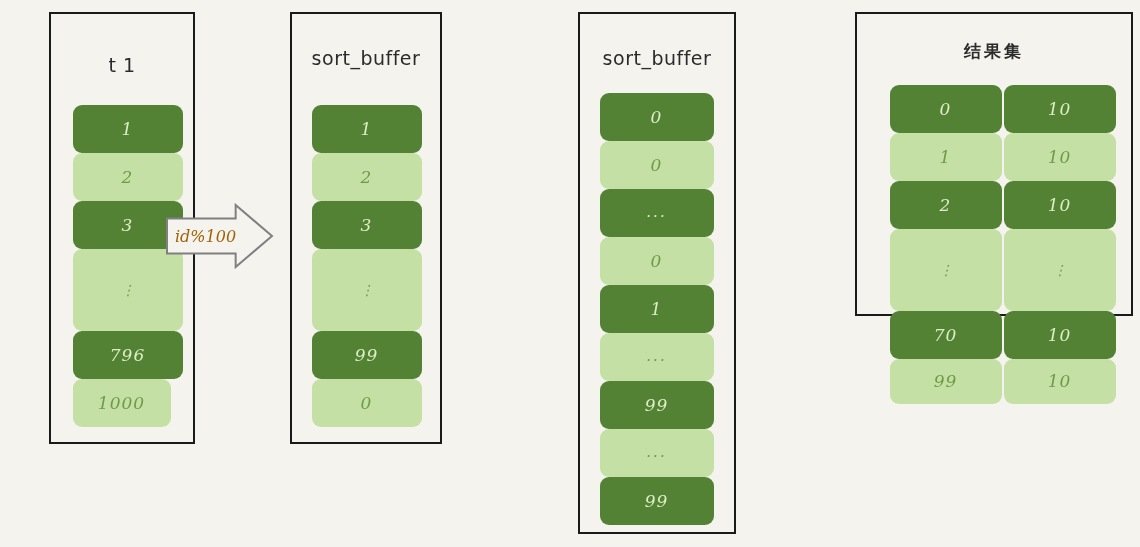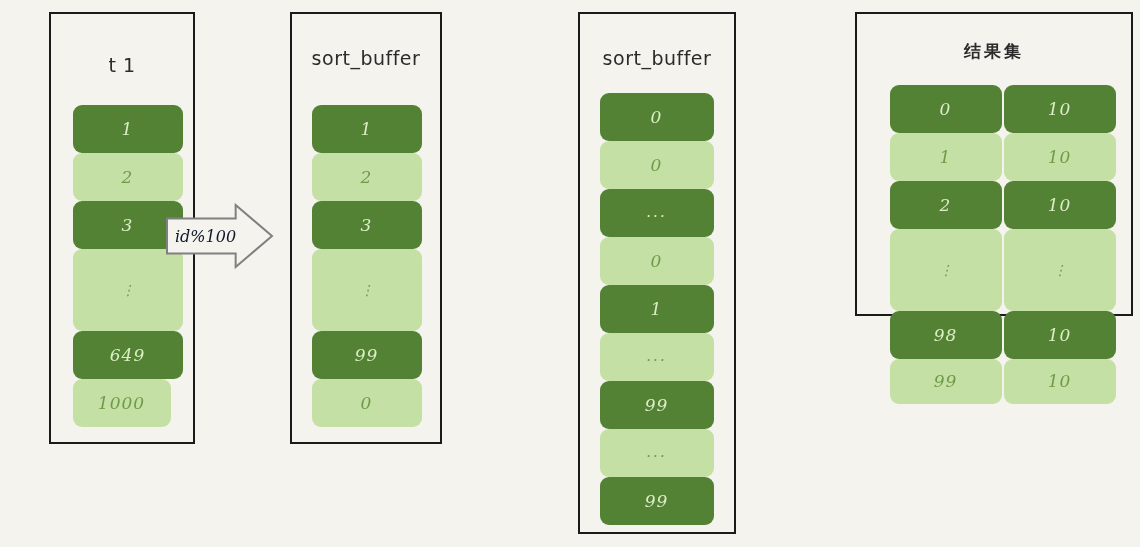--- a/index.html
+++ b/index.html
@@ -70,21 +70,21 @@
   .arrow svg{display:block;}
   .arrow-label{
     position:absolute;
     top:0;left:0;
     width:100%;height:100%;
     display:flex;
     align-items:center;
     justify-content:flex-start;
     box-sizing:border-box;
     padding-left:9px;
-    color:#0f172a;
+    color:#a16207;
     font-size:16px;
     font-style:italic;
     font-family:"DejaVu Serif","Liberation Serif",serif;
     white-space:nowrap;
     pointer-events:none;
   }
 </style>
 </head>
 <body>
 
@@ -97,21 +97,21 @@
       <div class="cell light" style="left: 21.5px; top: 138.5px; width: 110px; height: 48px;">
         <span>2</span>
       </div>
       <div class="cell dark" style="left: 21.5px; top: 186.5px; width: 110px; height: 48px;">
         <span>3</span>
       </div>
       <div class="cell light" style="left: 21.5px; top: 234.5px; width: 110px; height: 82px;">
         <span class="vdots">⋮</span>
       </div>
       <div class="cell dark" style="left: 21.5px; top: 316.5px; width: 110px; height: 48px;">
-        <span>649</span>
+        <span>796</span>
       </div>
       <div class="cell light" style="left: 21.5px; top: 364.5px; width: 98px; height: 48px;">
         <span>1000</span>
       </div>
     </div>
     <div class="panel" style="left: 290px; top: 12px; width: 152px; height: 432px;">
       <div class="panel-title" style="top: 33px;">sort_buffer</div>
       <div class="cell dark" style="left: 19.5px; top: 90.5px; width: 110px; height: 48px;">
         <span>1</span>
       </div>
@@ -181,21 +181,21 @@
       <div class="cell dark" style="left: 146.5px; top: 166.5px; width: 112px; height: 48px;">
         <span>10</span>
       </div>
       <div class="cell light" style="left: 32.5px; top: 214.5px; width: 112px; height: 82px;">
         <span class="vdots">⋮</span>
       </div>
       <div class="cell light" style="left: 146.5px; top: 214.5px; width: 112px; height: 82px;">
         <span class="vdots">⋮</span>
       </div>
       <div class="cell dark" style="left: 32.5px; top: 296.5px; width: 112px; height: 48px;">
-        <span>98</span>
+        <span>70</span>
       </div>
       <div class="cell dark" style="left: 146.5px; top: 296.5px; width: 112px; height: 48px;">
         <span>10</span>
       </div>
       <div class="cell light" style="left: 32.5px; top: 344.5px; width: 112px; height: 45px;">
         <span>99</span>
       </div>
       <div class="cell light" style="left: 146.5px; top: 344.5px; width: 112px; height: 45px;">
         <span>10</span>
       </div>

